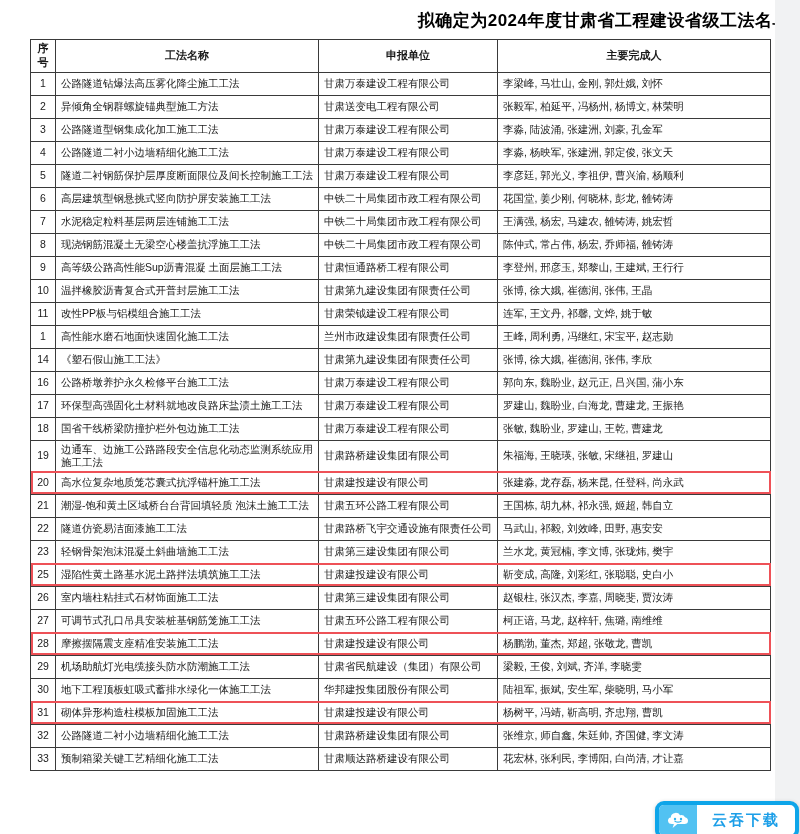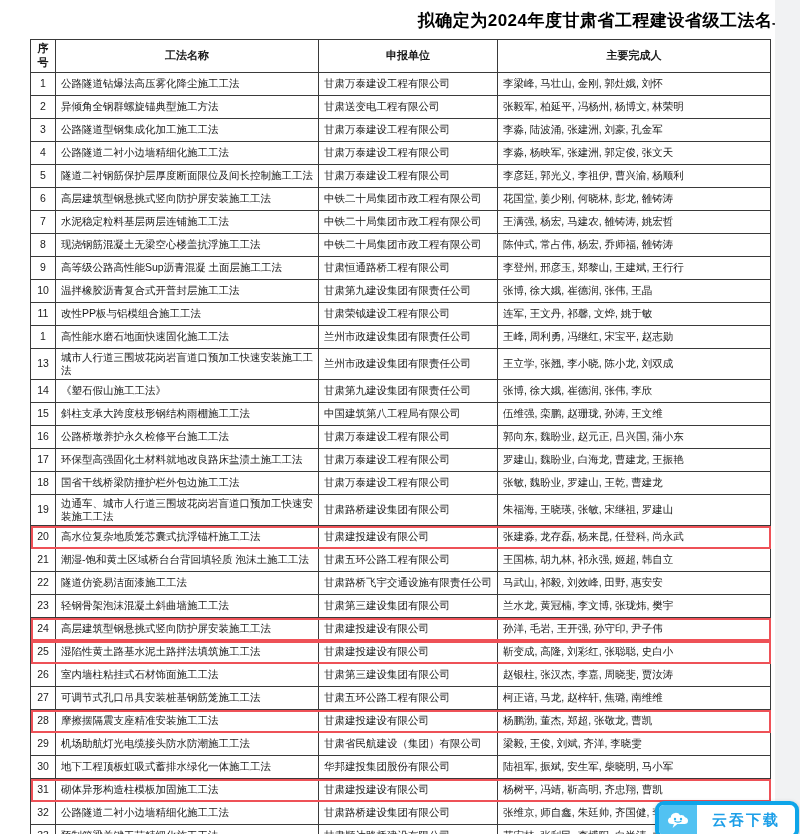--- a/index.html
+++ b/index.html
@@ -156,58 +156,46 @@
         <td class="c-unit">甘肃荣钺建设工程有限公司</td>
         <td class="c-people">连军, 王文丹, 祁馨, 文烨, 姚于敏</td>
       </tr>
       <tr>
         <td class="c-seq">1</td>
         <td class="c-name">高性能水磨石地面快速固化施工工法</td>
         <td class="c-unit">兰州市政建设集团有限责任公司</td>
         <td class="c-people">王峰, 周利勇, 冯继红, 宋宝平, 赵志勋</td>
       </tr>
       <tr>
-        <td class="c-seq">13</td>
-        <td class="c-name">城市人行道三围坡花岗岩盲道口预加工快速安装施工工法</td>
-        <td class="c-unit">兰州市政建设集团有限责任公司</td>
-        <td class="c-people">王立学, 张翘, 李小晓, 陈小龙, 刘双成</td>
-      </tr>
-      <tr>
         <td class="c-seq">14</td>
         <td class="c-name">《塑石假山施工工法》</td>
         <td class="c-unit">甘肃第九建设集团有限责任公司</td>
         <td class="c-people">张博, 徐大娥, 崔德润, 张伟, 李欣</td>
       </tr>
       <tr>
-        <td class="c-seq">15</td>
-        <td class="c-name">斜柱支承大跨度枝形钢结构雨棚施工工法</td>
-        <td class="c-unit">中国建筑第八工程局有限公司</td>
-        <td class="c-people">伍维强, 栾鹏, 赵珊珑, 孙涛, 王文维</td>
-      </tr>
-      <tr>
         <td class="c-seq">16</td>
         <td class="c-name">公路桥墩养护永久检修平台施工工法</td>
         <td class="c-unit">甘肃万泰建设工程有限公司</td>
         <td class="c-people">郭向东, 魏盼业, 赵元正, 吕兴国, 蒲小东</td>
       </tr>
       <tr>
         <td class="c-seq">17</td>
         <td class="c-name">环保型高强固化土材料就地改良路床盐渍土施工工法</td>
         <td class="c-unit">甘肃万泰建设工程有限公司</td>
         <td class="c-people">罗建山, 魏盼业, 白海龙, 曹建龙, 王振艳</td>
       </tr>
       <tr>
         <td class="c-seq">18</td>
         <td class="c-name">国省干线桥梁防撞护栏外包边施工工法</td>
         <td class="c-unit">甘肃万泰建设工程有限公司</td>
         <td class="c-people">张敏, 魏盼业, 罗建山, 王乾, 曹建龙</td>
       </tr>
       <tr>
         <td class="c-seq">19</td>
-        <td class="c-name">边通车、城市人行道三围坡花岗岩盲道口预加工快速安装施工工法</td>
+        <td class="c-name">边通车、边施工公路路段安全信息化动态监测系统应用施工工法</td>
         <td class="c-unit">甘肃路桥建设集团有限公司</td>
         <td class="c-people">朱福海, 王晓瑛, 张敏, 宋继祖, 罗建山</td>
       </tr>
       <tr class="hl">
         <td class="c-seq">20</td>
         <td class="c-name">高水位复杂地质笼芯囊式抗浮锚杆施工工法</td>
         <td class="c-unit">甘肃建投建设有限公司</td>
         <td class="c-people">张建淼, 龙存磊, 杨来昆, 任登科, 尚永武</td>
       </tr>
       <tr>
@@ -220,26 +208,20 @@
         <td class="c-seq">22</td>
         <td class="c-name">隧道仿瓷易洁面漆施工工法</td>
         <td class="c-unit">甘肃路桥飞宇交通设施有限责任公司</td>
         <td class="c-people">马武山, 祁毅, 刘效峰, 田野, 惠安安</td>
       </tr>
       <tr>
         <td class="c-seq">23</td>
         <td class="c-name">轻钢骨架泡沫混凝土斜曲墙施工工法</td>
         <td class="c-unit">甘肃第三建设集团有限公司</td>
         <td class="c-people">兰水龙, 黄冠楠, 李文博, 张珑炜, 樊宇</td>
-      </tr>
-      <tr class="hl">
-        <td class="c-seq">24</td>
-        <td class="c-name">高层建筑型钢悬挑式竖向防护屏安装施工工法</td>
-        <td class="c-unit">甘肃建投建设有限公司</td>
-        <td class="c-people">孙洋, 毛岩, 王开强, 孙守印, 尹子伟</td>
       </tr>
       <tr class="hl">
         <td class="c-seq">25</td>
         <td class="c-name">湿陷性黄土路基水泥土路拌法填筑施工工法</td>
         <td class="c-unit">甘肃建投建设有限公司</td>
         <td class="c-people">靳变成, 高隆, 刘彩红, 张聪聪, 史白小</td>
       </tr>
       <tr>
         <td class="c-seq">26</td>
         <td class="c-name">室内墙柱粘挂式石材饰面施工工法</td>

